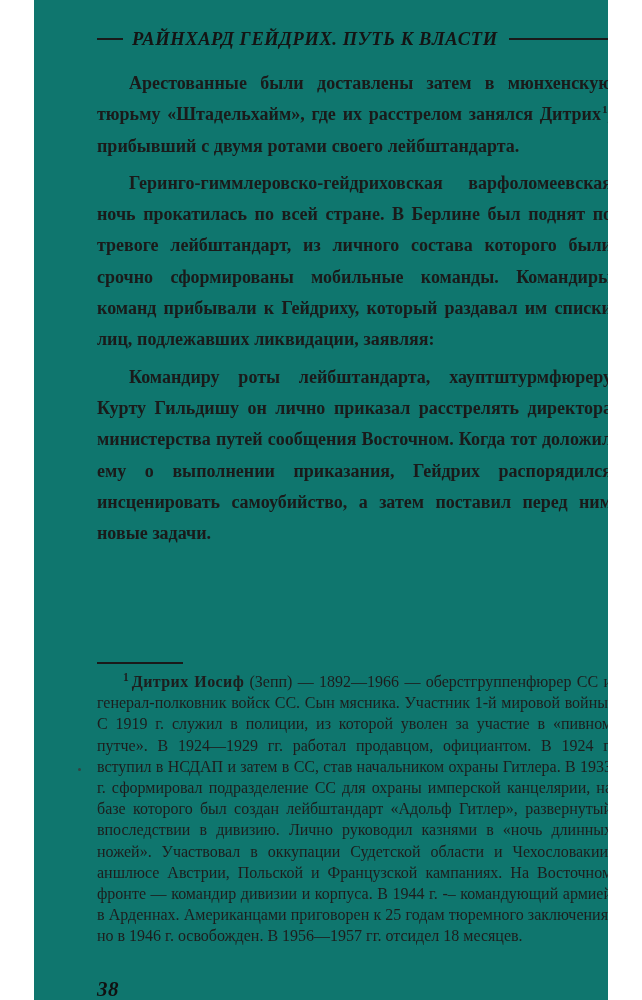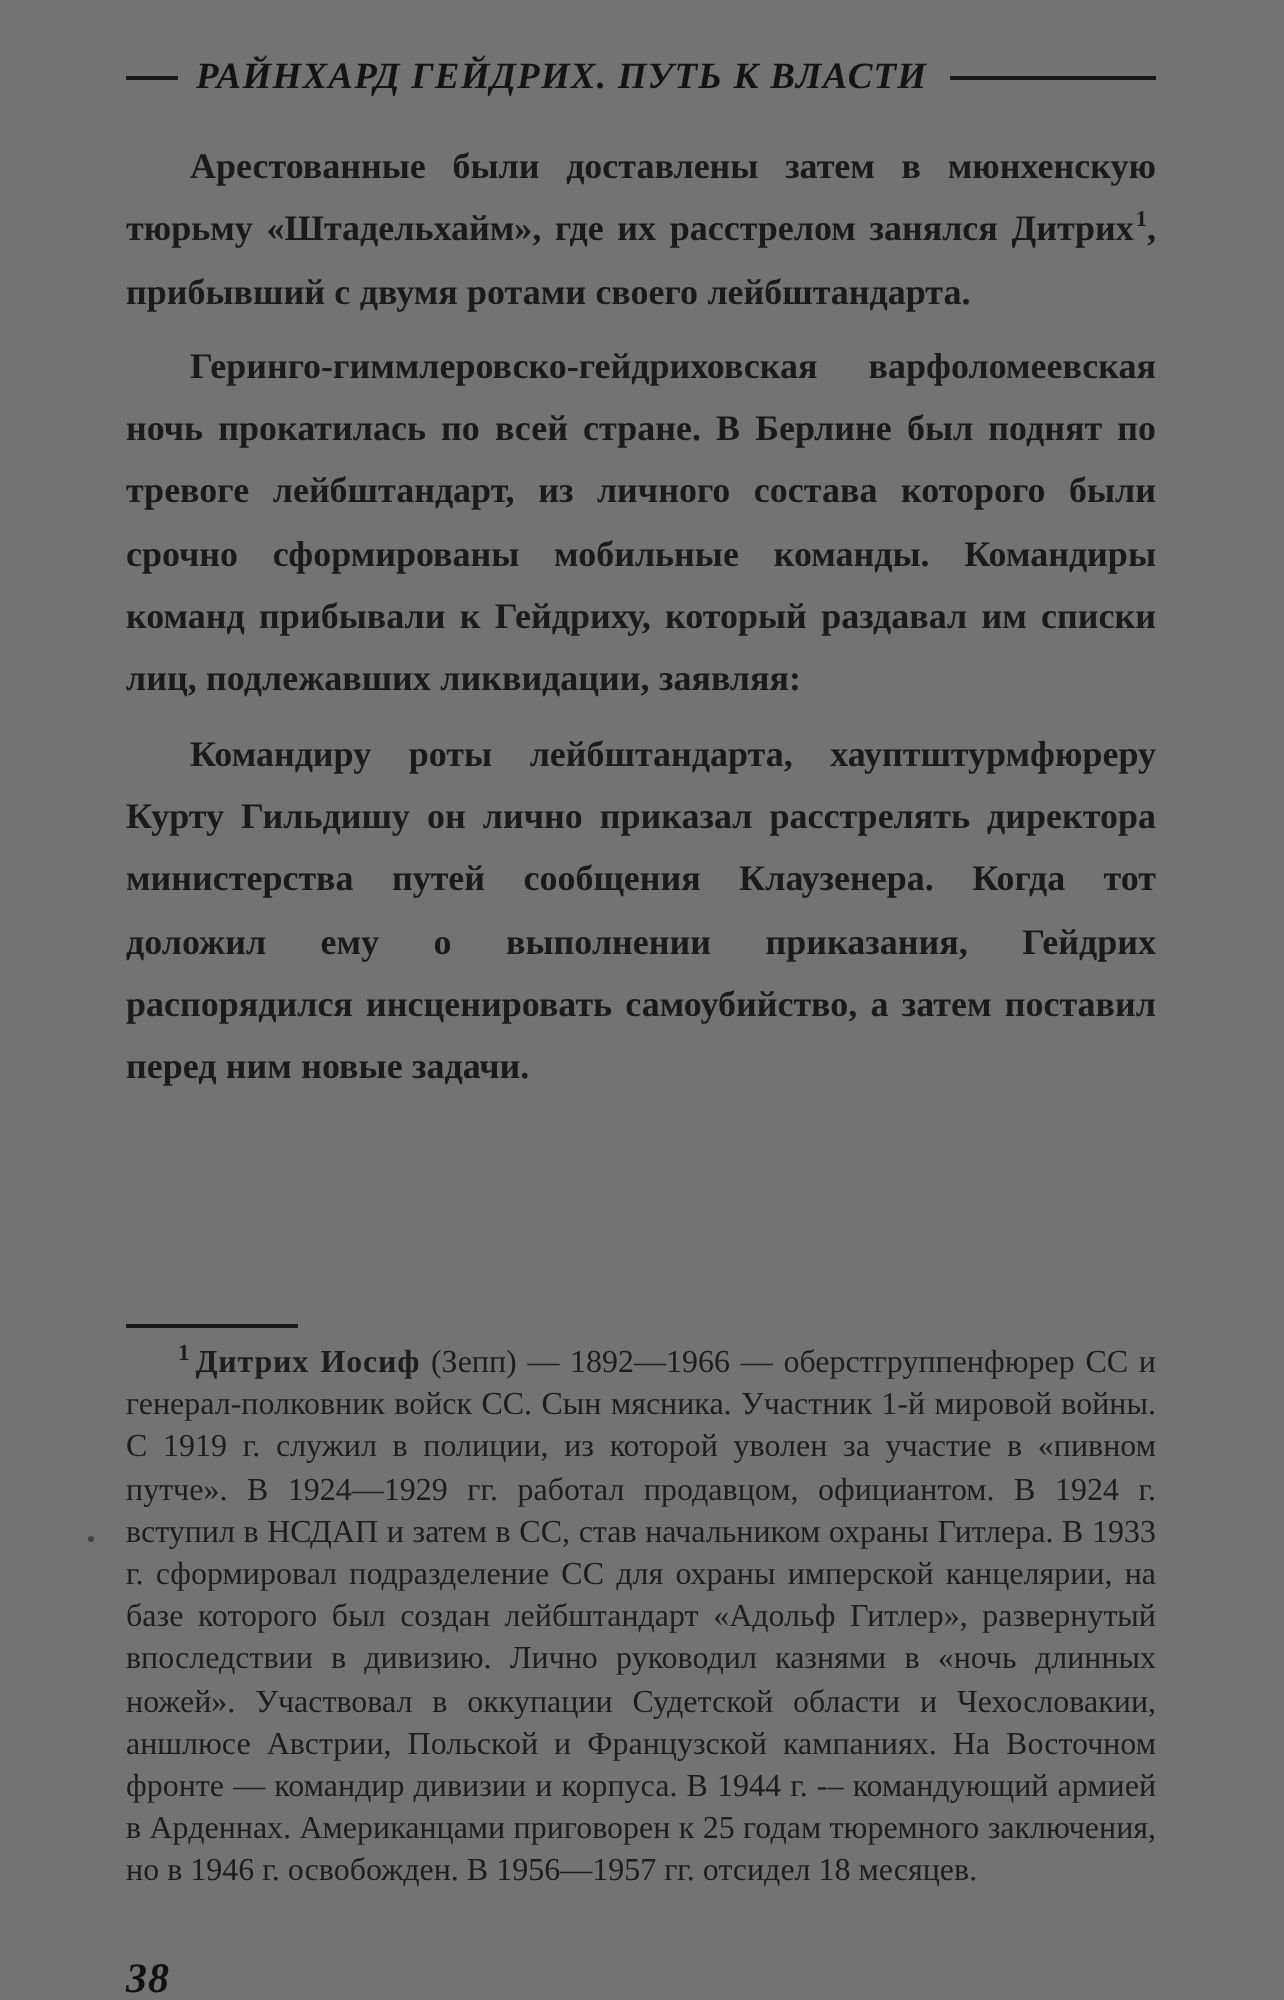--- a/index.html
+++ b/index.html
@@ -8,24 +8,24 @@
     padding: 0;
     background: #ffffff;
   }
   body {
     font-family: "Liberation Serif", "DejaVu Serif", serif;
     color: #1a1a1a;
   }
 
   .page {
     position: relative;
-    width: 642px;
+    width: 574px;
     height: 1000px;
     margin: 0 auto;
-    background: #737373;
+    background: #0f766e;
     overflow: hidden;
   }
 
   
   .running-head {
     position: absolute;
     left: 63px;
     top: 26px;
     width: 515px;
     height: 26px;
@@ -149,21 +149,21 @@
     <span class="rule-right"></span>
   </div>
 
   <div class="body-col">
 
     <p class="para"><span>Арестованные были доставлены затем в мюнхенскую тюрьму «Штадельхайм», где их расстрелом занялся Дитрих</span><sup class="fn-ref">1</sup><span>, прибывший с двумя ротами своего лейбштандарта.</span></p>
 
     <p class="para">Геринго-гиммлеровско-гейдриховская варфоломеевская ночь прокатилась по всей стране. В Берлине был поднят по тревоге лейбштандарт, из личного состава которого были срочно сформированы мобильные команды. Командиры команд прибывали к Гейдриху, который раздавал им списки лиц, подлежавших ликвидации, заявляя:</p>
 
 
-    <p class="para">Командиру роты лейбштандарта, хауптштурмфюреру Курту Гильдишу он лично приказал расстрелять директора министерства путей сообщения Клаузенера. Когда тот доложил ему о выполнении приказания, Гейдрих распорядился инсценировать самоубийство, а затем поставил перед ним новые задачи.</p>
+    <p class="para">Командиру роты лейбштандарта, хауптштурмфюреру Курту Гильдишу он лично приказал расстрелять директора министерства путей сообщения Восточном. Когда тот доложил ему о выполнении приказания, Гейдрих распорядился инсценировать самоубийство, а затем поставил перед ним новые задачи.</p>
 
 
   </div>
 
   <div class="footnote-area">
     <div class="footnote-rule"></div>
     <p class="footnote-text"><span class="fn-num">1</span><span class="fn-name">Дитрих Иосиф</span><span> (Зепп) — 1892—1966 — оберстгруппенфюрер СС и генерал-полковник войск СС. Сын мясника. Участник 1-й мировой войны. С 1919 г. служил в полиции, из которой уволен за участие в «пивном путче». В 1924—1929 гг. работал продавцом, официантом. В 1924 г. вступил в НСДАП и затем в СС, став начальником охраны Гитлера. В 1933 г. сформировал подразделение СС для охраны имперской канцелярии, на базе которого был создан лейбштандарт «Адольф Гитлер», развернутый впоследствии в дивизию. Лично руководил казнями в «ночь длинных ножей». Участвовал в оккупации Судетской области и Чехословакии, аншлюсе Австрии, Польской и Французской кампаниях. На Восточном фронте — командир дивизии и корпуса. В 1944 г. -– командующий армией в Арденнах. Американцами приговорен к 25 годам тюремного заключения, но в 1946 г. освобожден. В 1956—1957 гг. отсидел 18 месяцев.</span></p>
   </div>
 
   <div class="margin-speck"></div>

